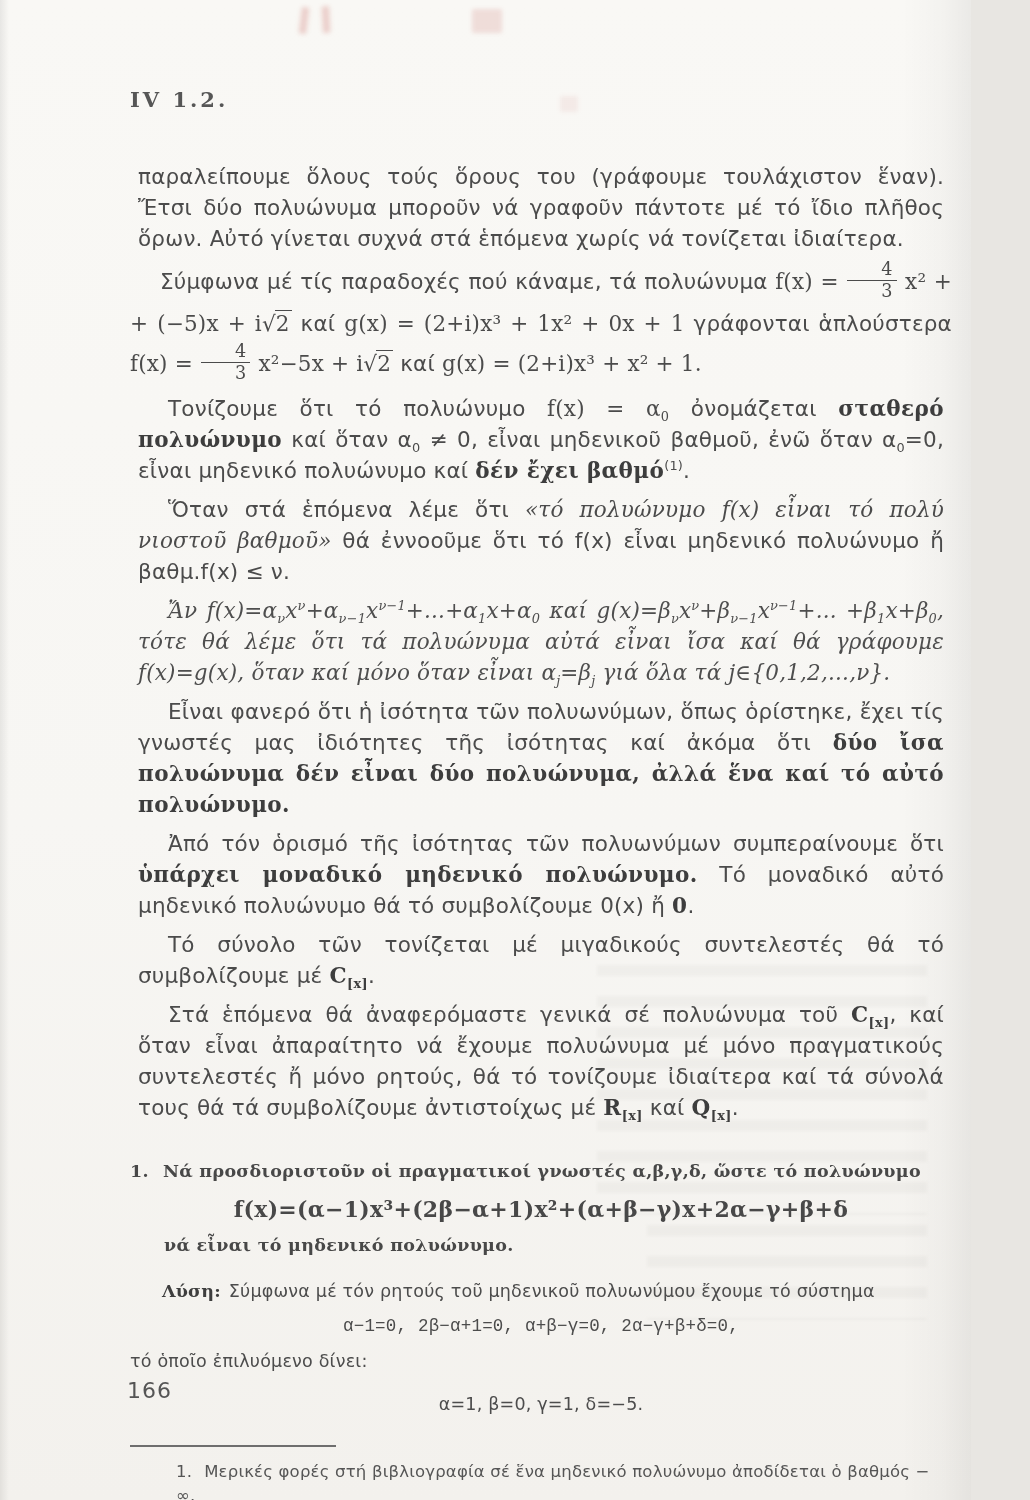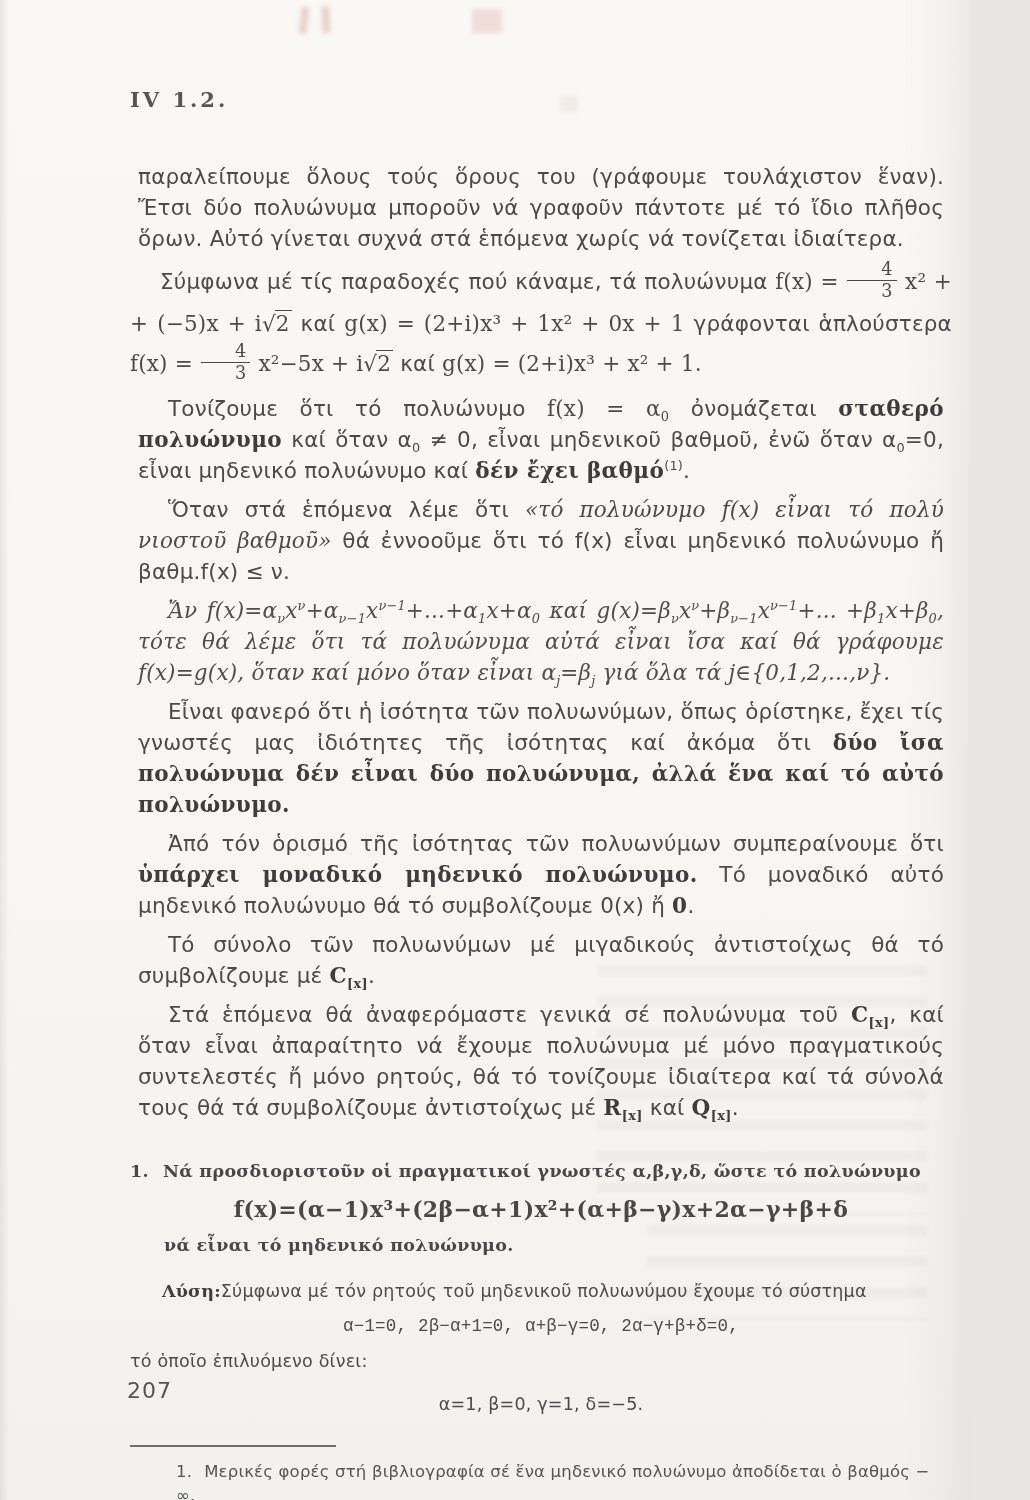--- a/index.html
+++ b/index.html
@@ -77,21 +77,21 @@
   .prob-line { margin:0; }
   .prob-num { margin-right:14px; }
   .prob-formula { margin:10px 0 8px 0; text-align:center; font-size:22px; }
   .prob-tail { margin:0; text-indent:34px; }
   .solution {
     margin-top:18px;
     font-size:17.5px; line-height:28px; color:#4c4c4c;
     text-align:left;
   }
   .sol-line { margin:0; text-indent:32px; }
-  .sol-label { font-family:"DejaVu Serif", serif; font-weight:bold; color:#3e3e3e; }
+  .sol-label { font-family:"DejaVu Serif", serif; font-weight:bold; color:#3e3e3e; margin-right:8px; }
   .sol-eq   { margin:7px 0; text-align:center;font-family:Liberation Mono, monospace; }
   .sol-mid  { margin:0; }
   .sol-result { margin:15px 0 0 0; text-align:center; }
   .foot-sep { width:206px; border-top:2px solid #6e6e6e; margin:27px 0 0 0; }
   .footnote {
     margin:13px 0 0 0; padding-left:46px;
     font-size:16.5px; line-height:24px; color:#555; text-align:left;
   }
   .fn-num { margin-right:12px; }
   .page-number {
@@ -115,21 +115,21 @@
 
     <div class="kicker">IV 1.2.</div>
 
     <p class="para"><span>παραλείπουμε ὅλους τούς ὅρους του (γράφουμε τουλάχιστον ἕναν). Ἔτσι δύο πολυώνυμα μποροῦν νά γραφοῦν πάντοτε μέ τό ἴδιο πλῆθος ὅρων. Αὐτό γίνεται συχνά στά ἑπόμενα χωρίς νά τονίζεται ἰδιαίτερα.</span></p>
     <p class="para ind mathpara"><span>Σύμφωνα μέ τίς παραδοχές πού κάναμε, τά πολυώνυμα </span><span class="rm">f(x) = </span><span class="rfrac"><span class="fnum">4</span><span class="fden">3</span></span><span class="rm"> x² + + (−5)x + i</span><span class="rsqrt"><span class="under">2</span></span><span> καί </span><span class="rm">g(x) = (2+i)x³ + 1x² + 0x + 1</span><span> γράφονται ἁπλούστερα </span><span class="rm">f(x) = </span><span class="rfrac"><span class="fnum">4</span><span class="fden">3</span></span><span class="rm"> x²−5x + i</span><span class="rsqrt"><span class="under">2</span></span><span> καί </span><span class="rm">g(x) = (2+i)x³ + x² + 1.</span></p>
     <p class="para ind"><span>Τονίζουμε ὅτι τό πολυώνυμο </span><span class="rm">f(x) = α</span><span class="rm rsub">0</span><span> ὀνομάζεται </span><span class="rb">σταθερό πολυώνυμο</span><span> καί ὅταν α</span><span class="rsub">0</span><span> ≠ 0, εἶναι μηδενικοῦ βαθμοῦ, ἐνῶ ὅταν α</span><span class="rsub">0</span><span>=0, εἶναι μηδενικό πολυώνυμο καί </span><span class="rb">δέν ἔχει βαθμό</span><span class="rsup">(1)</span><span>.</span></p>
     <p class="para ind"><span>Ὅταν στά ἑπόμενα λέμε ὅτι </span><span class="ri">«τό πολυώνυμο f(x) εἶναι τό πολύ νιοστοῦ βαθμοῦ»</span><span> θά ἐννοοῦμε ὅτι τό f(x) εἶναι μηδενικό πολυώνυμο ἤ βαθμ.f(x) ≤ ν.</span></p>
     <p class="para ind ip"><span>Ἄν f(x)=α</span><span class="rsub">ν</span><span>x</span><span class="rsup">ν</span><span>+α</span><span class="rsub">ν−1</span><span>x</span><span class="rsup">ν−1</span><span>+...+α</span><span class="rsub">1</span><span>x+α</span><span class="rsub">0</span><span> καί g(x)=β</span><span class="rsub">ν</span><span>x</span><span class="rsup">ν</span><span>+β</span><span class="rsub">ν−1</span><span>x</span><span class="rsup">ν−1</span><span>+... +β</span><span class="rsub">1</span><span>x+β</span><span class="rsub">0</span><span>, τότε θά λέμε ὅτι τά πολυώνυμα αὐτά εἶναι ἴσα καί θά γράφουμε f(x)=g(x), ὅταν καί μόνο ὅταν εἶναι α</span><span class="rsub">j</span><span>=β</span><span class="rsub">j</span><span> γιά ὅλα τά j∈{0,1,2,...,ν}.</span></p>
     <p class="para ind"><span>Εἶναι φανερό ὅτι ἡ ἰσότητα τῶν πολυωνύμων, ὅπως ὁρίστηκε, ἔχει τίς γνωστές μας ἰδιότητες τῆς ἰσότητας καί ἀκόμα ὅτι </span><span class="rb">δύο ἴσα πολυώνυμα δέν εἶναι δύο πολυώνυμα, ἀλλά ἕνα καί τό αὐτό πολυώνυμο.</span></p>
     <p class="para ind"><span>Ἀπό τόν ὁρισμό τῆς ἰσότητας τῶν πολυωνύμων συμπεραίνουμε ὅτι </span><span class="rb">ὑπάρχει μοναδικό μηδενικό πολυώνυμο.</span><span> Τό μοναδικό αὐτό μηδενικό πολυώνυμο θά τό συμβολίζουμε 0(x) ἤ </span><span class="rb">0</span><span>.</span></p>
-    <p class="para ind"><span>Τό σύνολο τῶν πολυωνύμων μέ μιγαδικούς ἀντιστοίχως θά τό συμβολίζουμε μέ </span><span class="rb">C</span><span class="rb rsub">[x]</span><span>.</span></p>
+    <p class="para ind"><span>Τό σύνολο τῶν τονίζεται μέ μιγαδικούς συντελεστές θά τό συμβολίζουμε μέ </span><span class="rb">C</span><span class="rb rsub">[x]</span><span>.</span></p>
     <p class="para ind"><span>Στά ἑπόμενα θά ἀναφερόμαστε γενικά σέ πολυώνυμα τοῦ </span><span class="rb">C</span><span class="rb rsub">[x]</span><span>, καί ὅταν εἶναι ἀπαραίτητο νά ἔχουμε πολυώνυμα μέ μόνο πραγματικούς συντελεστές ἤ μόνο ρητούς, θά τό τονίζουμε ἰδιαίτερα καί τά σύνολά τους θά τά συμβολίζουμε ἀντιστοίχως μέ </span><span class="rb">R</span><span class="rb rsub">[x]</span><span> καί </span><span class="rb">Q</span><span class="rb rsub">[x]</span><span>.</span></p>
 
 
     <div class="problem">
       <p class="prob-line"><span class="prob-num">1.</span><span>Νά προσδιοριστοῦν οἱ πραγματικοί γνωστές α,β,γ,δ, ὥστε τό πολυώνυμο</span></p>
       <p class="prob-formula">f(x)=(α−1)x³+(2β−α+1)x²+(α+β−γ)x+2α−γ+β+δ</p>
       <p class="prob-tail">νά εἶναι τό μηδενικό πολυώνυμο.</p>
     </div>
 
     <div class="solution">
@@ -137,14 +137,14 @@
       <p class="sol-eq">α−1=0,  2β−α+1=0,  α+β−γ=0,  2α−γ+β+δ=0,</p>
       <p class="sol-mid">τό ὁποῖο ἐπιλυόμενο δίνει:</p>
       <p class="sol-result">α=1,  β=0,  γ=1,  δ=−5.</p>
     </div>
 
     <div class="foot-sep"></div>
     <p class="footnote"><span class="fn-num">1.</span><span>Μερικές φορές στή βιβλιογραφία σέ ἕνα μηδενικό πολυώνυμο ἀποδίδεται ὁ βαθμός − ∞.</span></p>
 
   </div>
 
-  <div class="page-number">207</div>
+  <div class="page-number">166</div>
 </div>
 
 </body></html>

